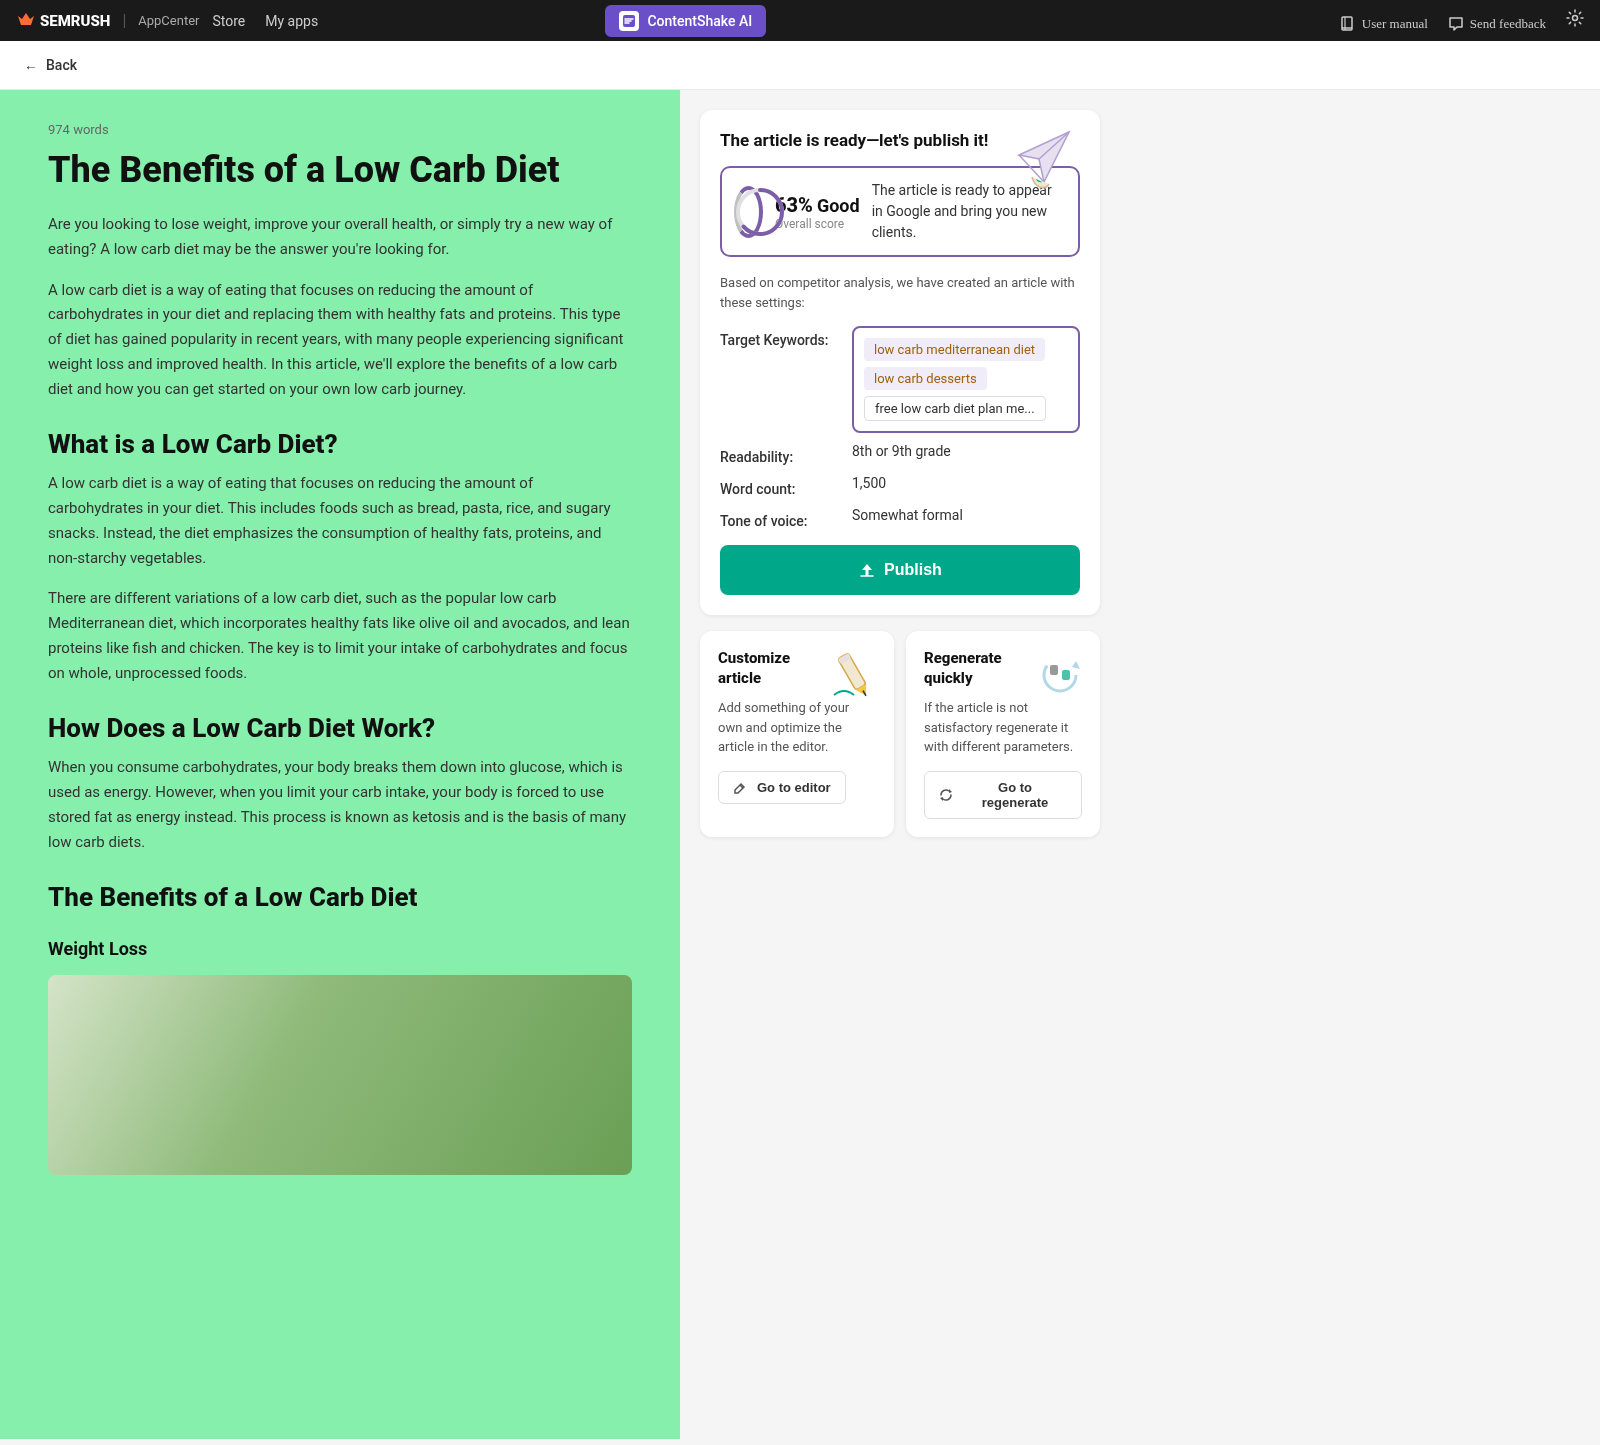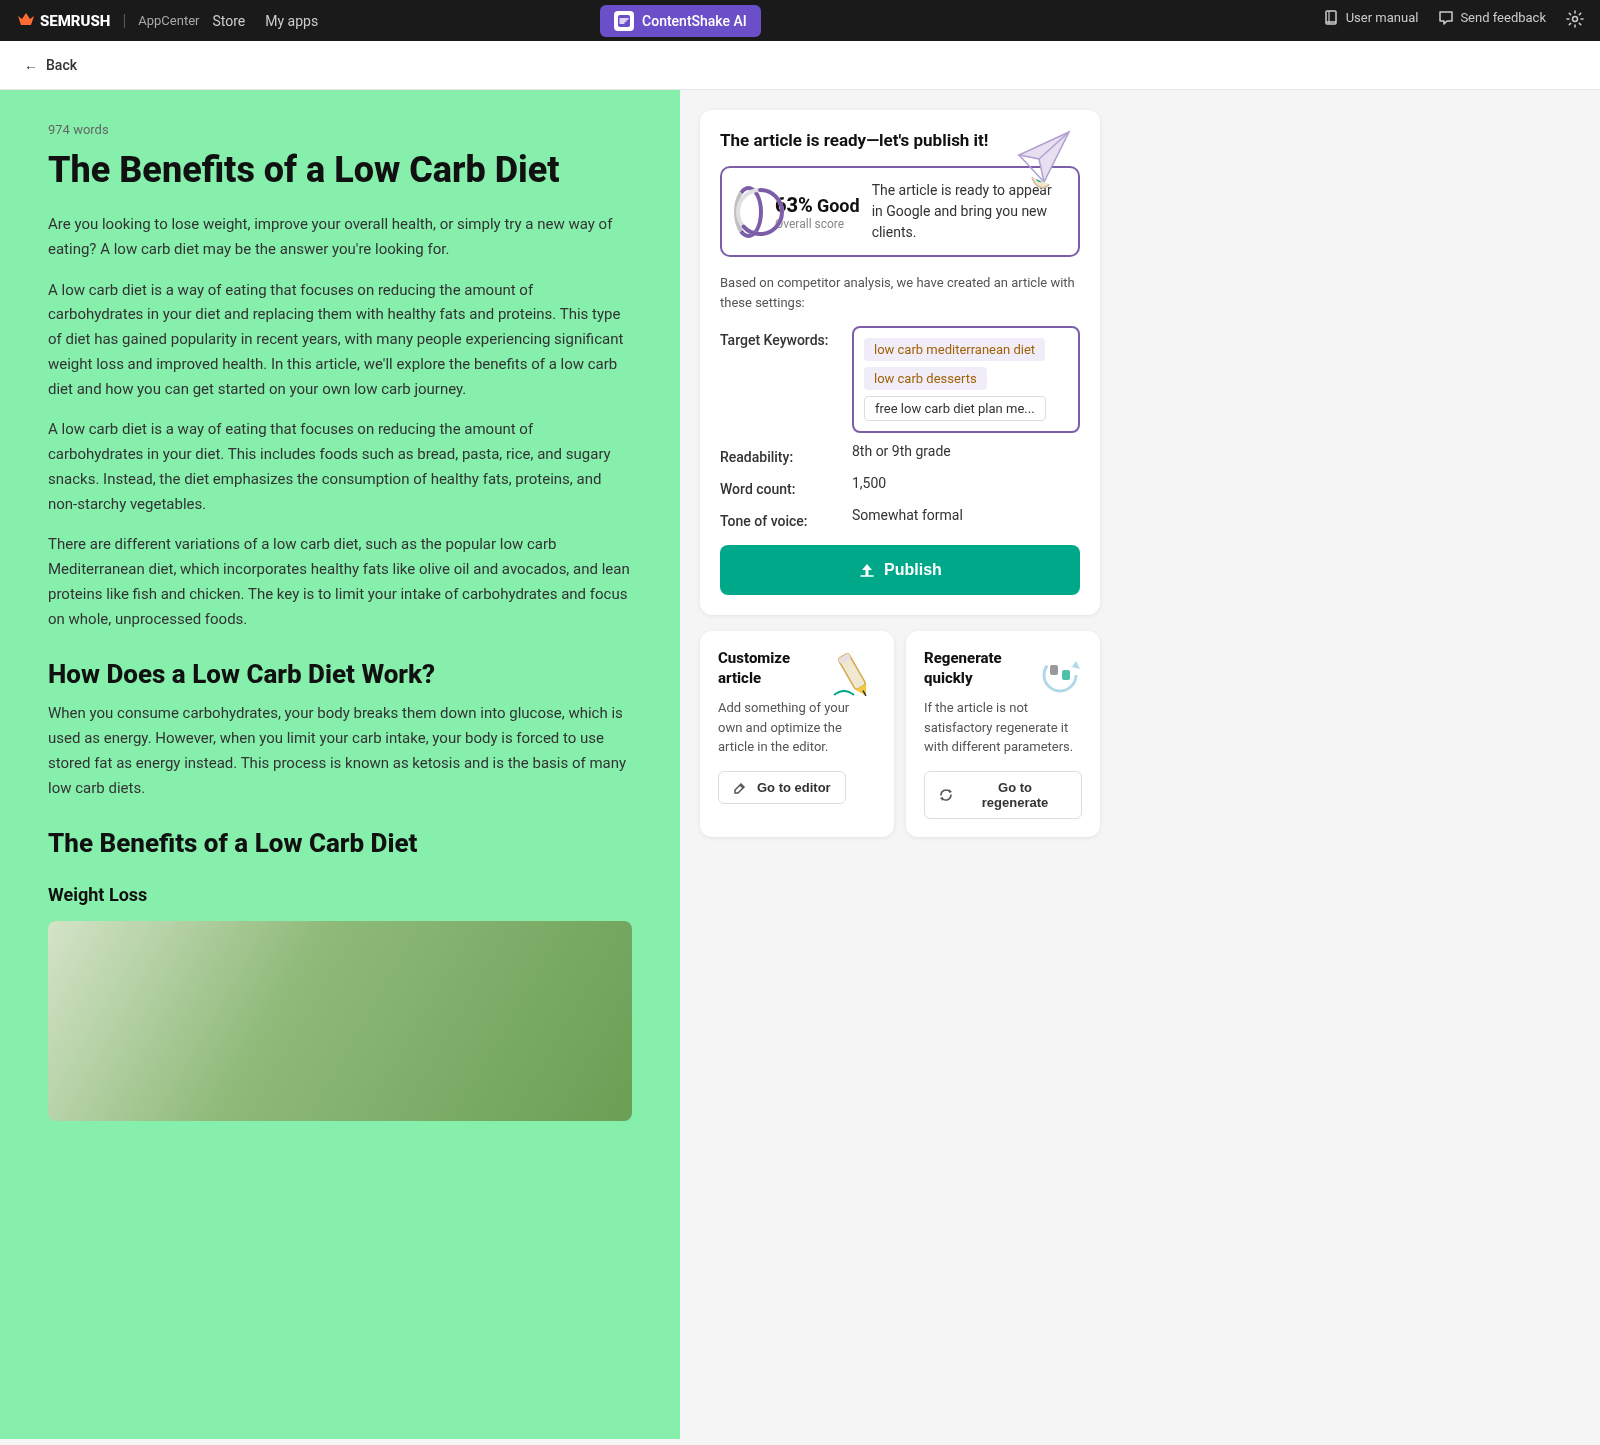--- a/index.html
+++ b/index.html
@@ -8,21 +8,21 @@
     
     .topnav {
       display: flex; align-items: center; background: #1a1a1a; height: 41px;
       padding: 12px 16px; gap: 1px; position: relative; z-index: 10;
     }
     .topnav-brand { display: flex; align-items: center; gap: 8px; }
     .topnav-link { color: #ccc; font-size: 14px; text-decoration: none; cursor: pointer; }
     .topnav-center { display: flex; align-items: center; gap: 8px; background: #6b4fc8; border-radius: 6px; padding: 6px 14px; margin: 0 auto; }
     .topnav-center-icon { width: 20px; height: 20px; background: #fff; border-radius: 4px; display: flex; align-items: center; justify-content: center; }
     .topnav-center-label { color: #fff; font-size: 14px; font-weight: 500; }
-    .topnav-right { display: flex; align-items: flex-start; gap: 20px; }
+    .topnav-right { display: flex; align-items: flex-end; gap: 20px; font-family: Liberation Serif, serif; }
     .topnav-right-item { display: flex; align-items: center; gap: 6px; color: #ccc; font-size: 13px; cursor: pointer; }
     .gear-btn { color: #ccc; cursor: pointer; font-size: 18px; }
 
     
     .back-row { padding: 16px 24px; background: #fff; border-bottom: 1px solid #e8e8e8; display: flex; align-items: center; gap: 8px; cursor: pointer; }
     .back-arrow { font-size: 14px; color: #333; }
     .back-label { font-size: 14px; color: #333; font-weight: 500; }
 
     
     .main-layout { display: flex; min-height: calc(100vh - 96px); }
@@ -138,20 +138,21 @@
 <div class="main-layout">
 
   <div class="article-pane">
     <div class="word-count">974 words</div>
     <h1 class="article-title">The Benefits of a Low Carb Diet</h1>
 
     <div class="article-body">
       <p>Are you looking to lose weight, improve your overall health, or simply try a new way of eating? A low carb diet may be the answer you're looking for.</p>
       <p>A low carb diet is a way of eating that focuses on reducing the amount of carbohydrates in your diet and replacing them with healthy fats and proteins. This type of diet has gained popularity in recent years, with many people experiencing significant weight loss and improved health. In this article, we'll explore the benefits of a low carb diet and how you can get started on your own low carb journey.</p>
 
+      <h2>What is a Low Carb Diet?</h2>
       <p>A low carb diet is a way of eating that focuses on reducing the amount of carbohydrates in your diet. This includes foods such as bread, pasta, rice, and sugary snacks. Instead, the diet emphasizes the consumption of healthy fats, proteins, and non-starchy vegetables.</p>
       <p>There are different variations of a low carb diet, such as the popular low carb Mediterranean diet, which incorporates healthy fats like olive oil and avocados, and lean proteins like fish and chicken. The key is to limit your intake of carbohydrates and focus on whole, unprocessed foods.</p>
 
       <h2>How Does a Low Carb Diet Work?</h2>
       <p>When you consume carbohydrates, your body breaks them down into glucose, which is used as energy. However, when you limit your carb intake, your body is forced to use stored fat as energy instead. This process is known as ketosis and is the basis of many low carb diets.</p>
 
       <h2>The Benefits of a Low Carb Diet</h2>
       <h3>Weight Loss</h3>
 
       <div class="article-image">

